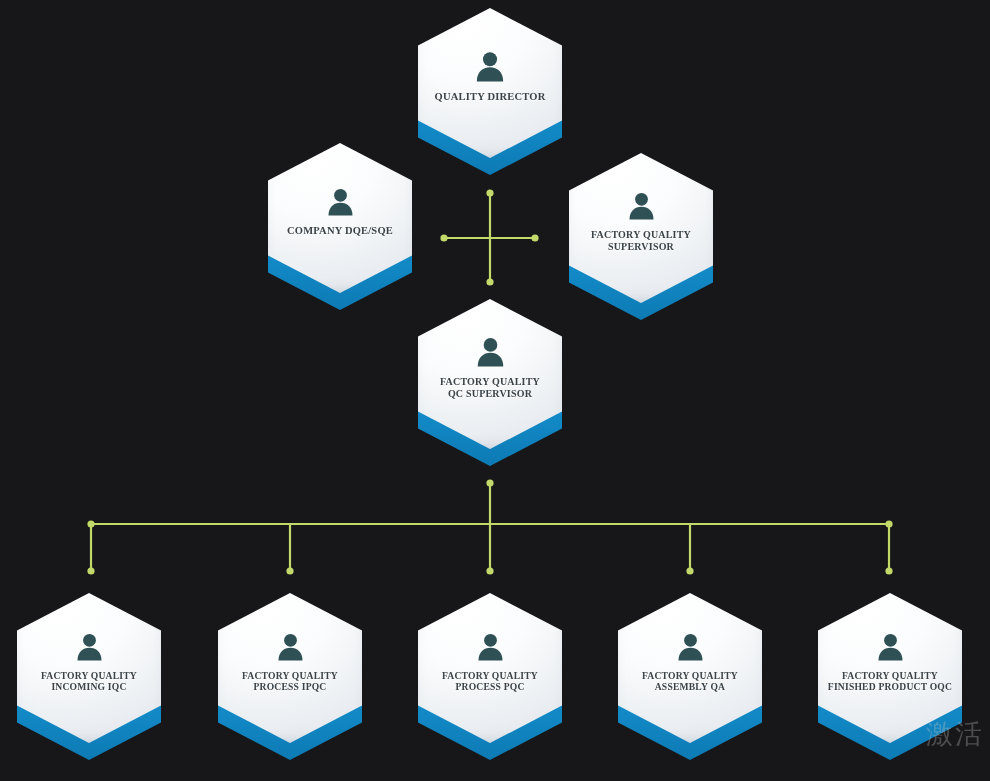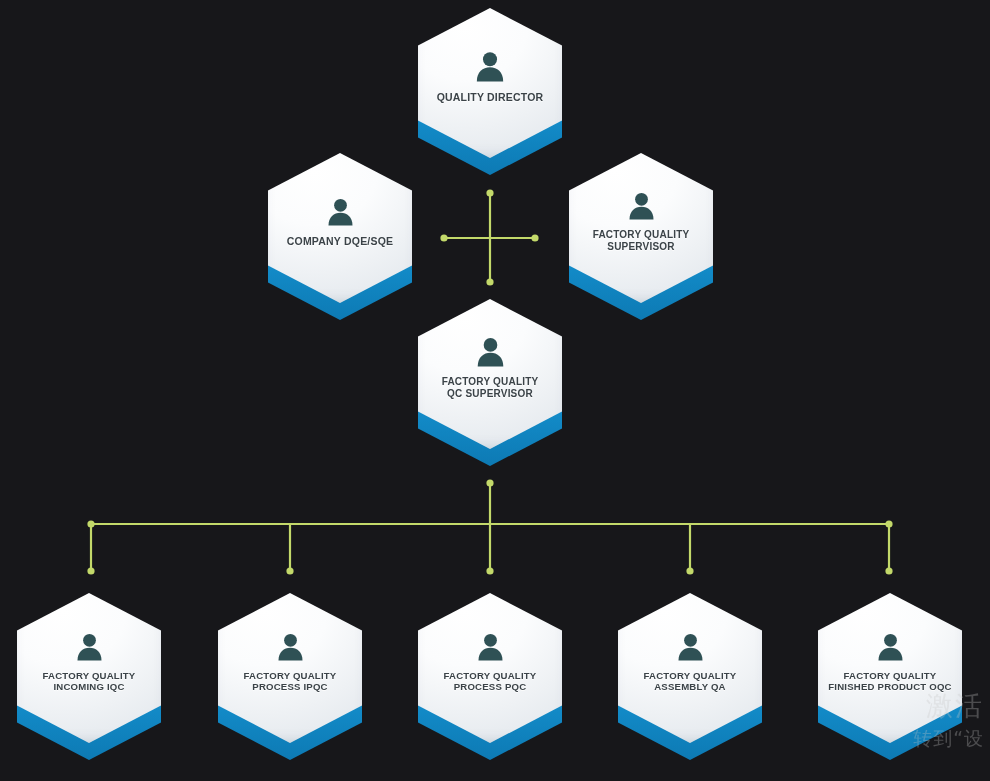--- a/index.html
+++ b/index.html
@@ -17,21 +17,21 @@
   
   #connectors {
     position:absolute; left:0; top:0;
     width:990px; height:781px;
     pointer-events:none;
   }
 
   
   .node {
     position:absolute;
-    width:var(--w); height:var(--h);
+    width:var(--w); height:var(--h);font-family:Liberation Serif, serif;
   }
 
   .hex-shadow, .hex-face {
     position:absolute; left:0; top:0;
     width:100%; height:100%;
     clip-path:polygon(50% 0%, 100% 25%, 100% 75%, 50% 100%, 0% 75%, 0% 25%);
   }
 
   .hex-shadow {
     transform:translate(0px, 17px);
@@ -123,21 +123,21 @@
         <div class="hex-shadow" style="background: linear-gradient(rgb(30, 167, 227) 0%, rgb(20, 143, 205) 55%, rgb(13, 122, 180) 100%);"></div>
         <div class="hex-face"></div>
         <div class="node-inner">
           <svg width="34" height="34" viewBox="0 0 32 32" class="person-icon">
             <circle cx="16" cy="9.6" r="6.6" fill="#2f5155"></circle>
             <path d="M3.6 30.5 C3.6 21.6 9.2 17.2 16 17.2 C22.8 17.2 28.4 21.6 28.4 30.5 Z" fill="#2f5155"></path>
           </svg>
           <div class="node-label" style="font-size: 10.5px; color: rgb(59, 67, 72); margin-top: 6px;">QUALITY DIRECTOR</div>
         </div>
       </div>
-      <div class="node" style="--w: 144px; --h: 150px; left: 268px; top: 153px;">
+      <div class="node" style="--w: 144px; --h: 150px; left: 268px; top: 143px;">
         <div class="hex-glow"></div>
         <div class="hex-shadow" style="background: linear-gradient(rgb(30, 167, 227) 0%, rgb(20, 143, 205) 55%, rgb(13, 122, 180) 100%);"></div>
         <div class="hex-face"></div>
         <div class="node-inner">
           <svg width="31" height="31" viewBox="0 0 32 32" class="person-icon">
             <circle cx="16" cy="9.6" r="6.6" fill="#2f5155"></circle>
             <path d="M3.6 30.5 C3.6 21.6 9.2 17.2 16 17.2 C22.8 17.2 28.4 21.6 28.4 30.5 Z" fill="#2f5155"></path>
           </svg>
           <div class="node-label" style="font-size: 10.5px; color: rgb(59, 67, 72); margin-top: 6px;">COMPANY DQE/SQE</div>
         </div>
@@ -230,16 +230,15 @@
             <path d="M3.6 30.5 C3.6 21.6 9.2 17.2 16 17.2 C22.8 17.2 28.4 21.6 28.4 30.5 Z" fill="#2f5155"></path>
           </svg>
           <div class="node-label" style="font-size: 9.6px; color: rgb(59, 67, 72); margin-top: 6px;">FACTORY QUALITY
 FINISHED PRODUCT OQC</div>
         </div>
       </div>
     </div>
 
   <div id="watermark">
     <div class="wm1">激活</div>
-    <div class="wm2">转到“设</div>
   </div>
 
 </div>
 
 </body></html>

